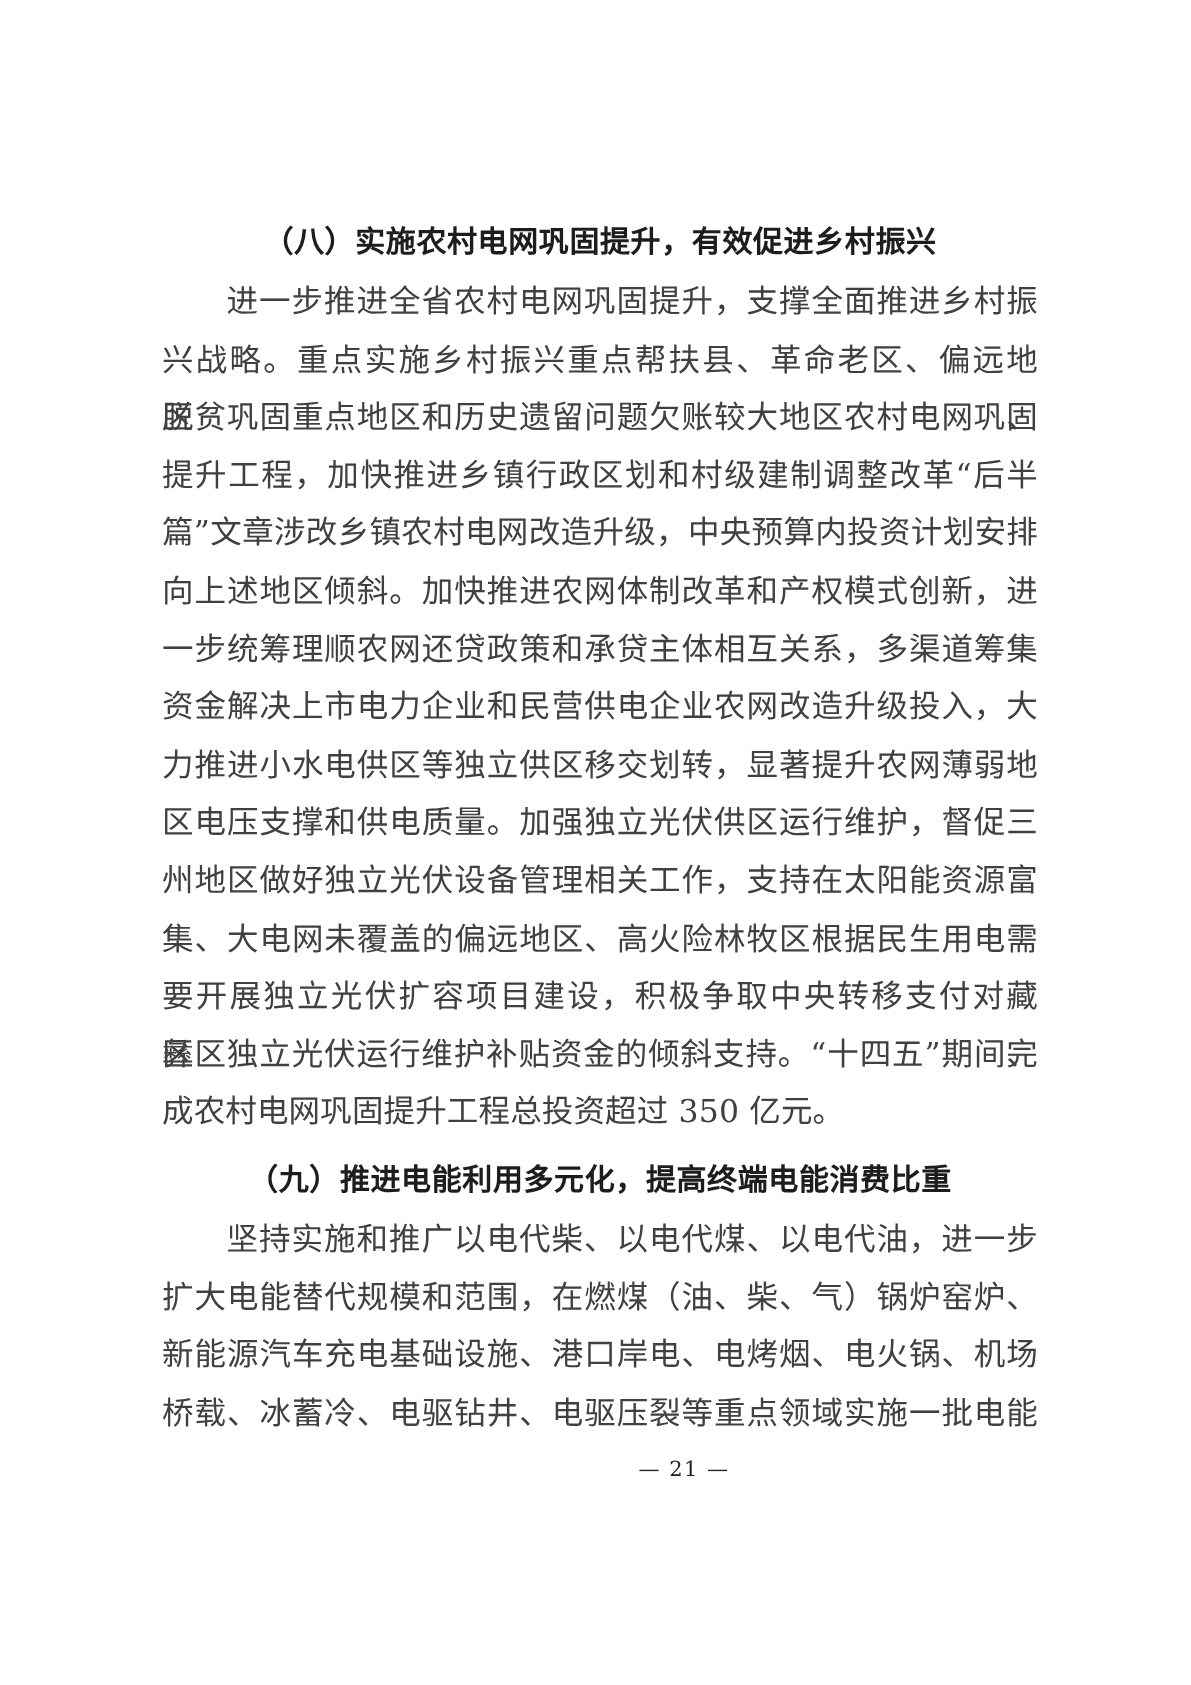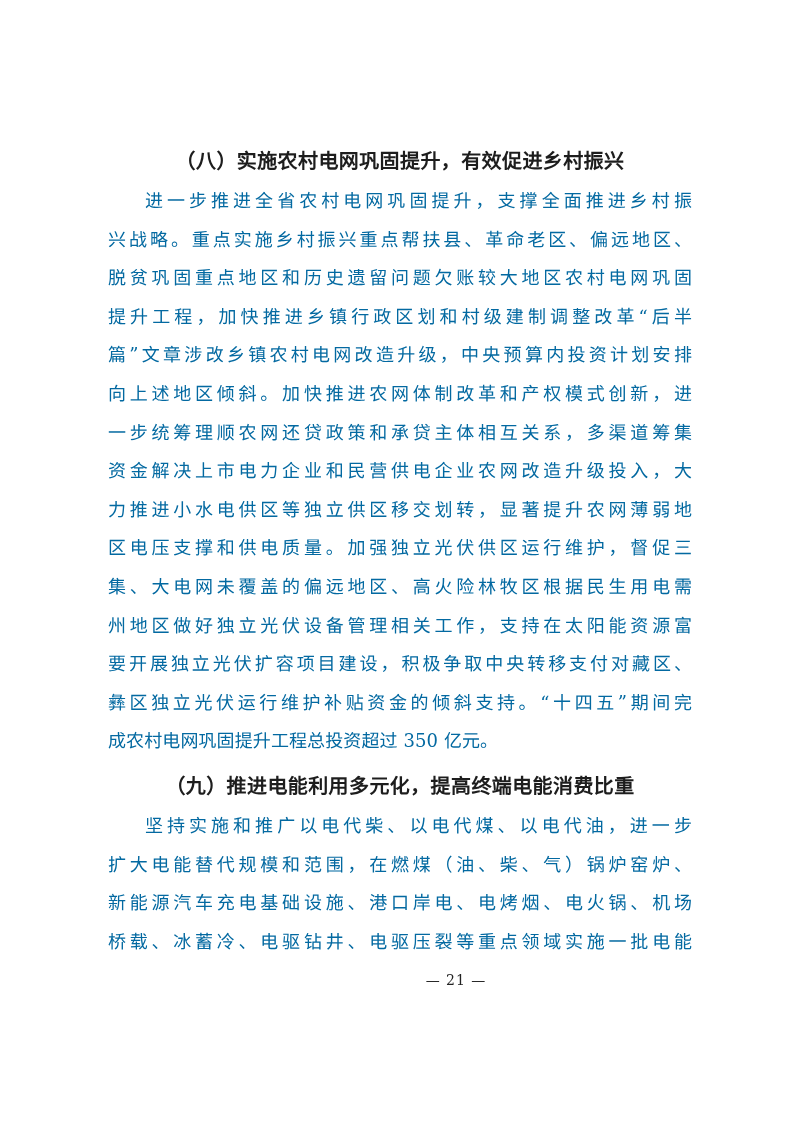--- a/index.html
+++ b/index.html
@@ -47,23 +47,23 @@
     white-space: nowrap;
   }
 
   .section-heading.second {
     margin-top: 6px;
   }
 
   
   .lines {
     font-family: "DejaVu Serif", "Liberation Serif", serif;
-    font-size: 18px;
+    font-size: 21px;
     line-height: 38.6px;
-    color: #0369a1;
+    color: #404040;
     letter-spacing: 0.1px;
   }
   .line {
     display: block;
     white-space: nowrap;
     height: 38.6px;
   }
   .line.indent {
     text-indent: 2.05em;
   }
@@ -103,22 +103,22 @@
       <span class="line indent stretch">进一步推进全省农村电网巩固提升，支撑全面推进乡村振</span>
       <span class="line stretch">兴战略。重点实施乡村振兴重点帮扶县、革命老区、偏远地区、</span>
       <span class="line stretch">脱贫巩固重点地区和历史遗留问题欠账较大地区农村电网巩固</span>
       <span class="line stretch">提升工程，加快推进乡镇行政区划和村级建制调整改革“后半</span>
       <span class="line stretch">篇”文章涉改乡镇农村电网改造升级，中央预算内投资计划安排</span>
       <span class="line stretch">向上述地区倾斜。加快推进农网体制改革和产权模式创新，进</span>
       <span class="line stretch">一步统筹理顺农网还贷政策和承贷主体相互关系，多渠道筹集</span>
       <span class="line stretch">资金解决上市电力企业和民营供电企业农网改造升级投入，大</span>
       <span class="line stretch">力推进小水电供区等独立供区移交划转，显著提升农网薄弱地</span>
       <span class="line stretch">区电压支撑和供电质量。加强独立光伏供区运行维护，督促三</span>
+      <span class="line stretch">州地区做好独立光伏设备管理相关工作，支持在太阳能资源富</span>
       <span class="line stretch">集、大电网未覆盖的偏远地区、高火险林牧区根据民生用电需</span>
-      <span class="line stretch">州地区做好独立光伏设备管理相关工作，支持在太阳能资源富</span>
       <span class="line stretch">要开展独立光伏扩容项目建设，积极争取中央转移支付对藏区、</span>
       <span class="line stretch">彝区独立光伏运行维护补贴资金的倾斜支持。“十四五”期间完</span>
       <span class="line">成农村电网巩固提升工程总投资超过 350 亿元。</span>
     </div>
 
     <h2 class="section-heading second">（九）推进电能利用多元化，提高终端电能消费比重</h2>
 
     <div class="lines">
       <span class="line indent stretch">坚持实施和推广以电代柴、以电代煤、以电代油，进一步</span>
       <span class="line stretch">扩大电能替代规模和范围，在燃煤（油、柴、气）锅炉窑炉、</span>

